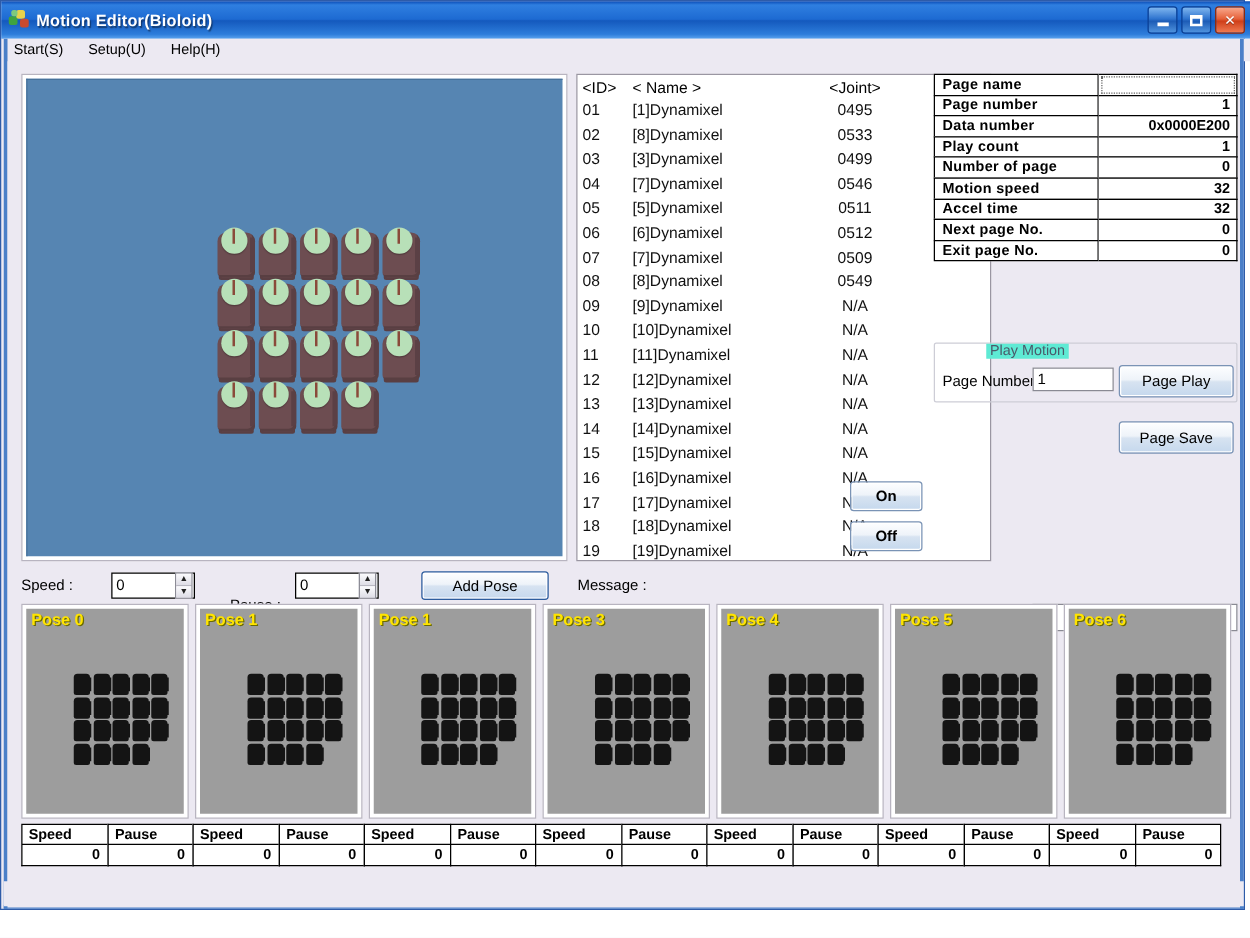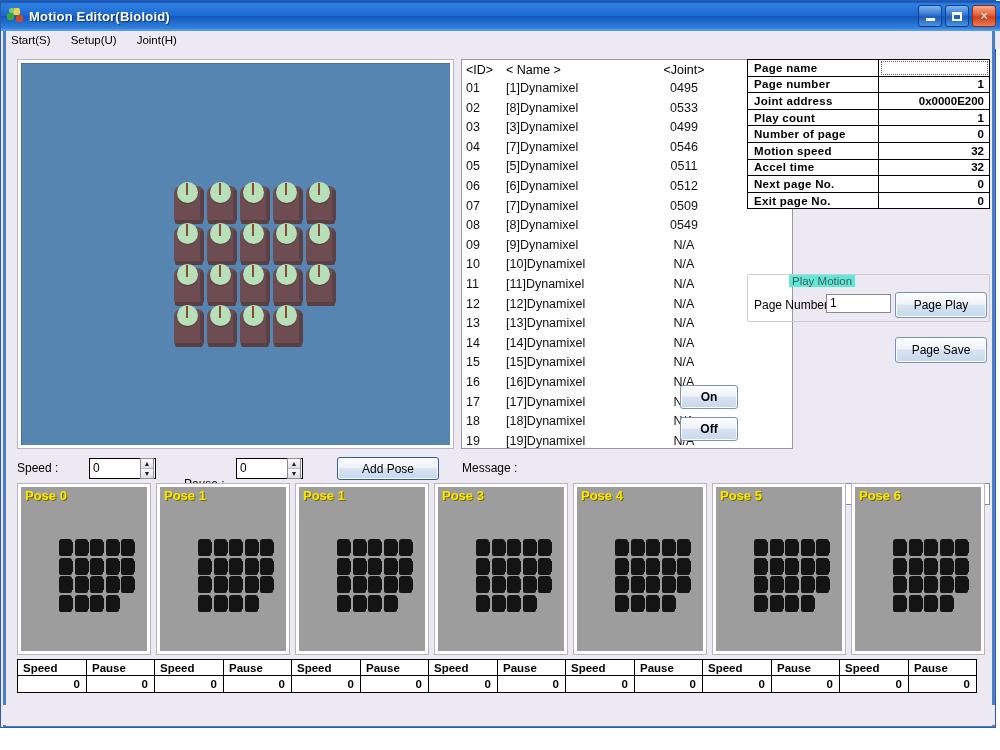--- a/index.html
+++ b/index.html
@@ -151,21 +151,21 @@
           </span>
         <span class="wbtn close">
             <span class="gl">✕</span>
           </span>
       </span>
     </div>
 
     <div class="menubar">
       <span class="menuitem">Start(S)</span>
       <span class="menuitem">Setup(U)</span>
-      <span class="menuitem">Joint(H)</span>
+      <span class="menuitem">Help(H)</span>
     </div>
 
     <div class="win-inner-edge"></div>
 
     <div class="client">
 
       <div class="viewport-wrap">
         <div class="viewport" id="viewport">
             <div class="servo" style="left: 152px; top: 118px;">
               <span class="foot"></span>
@@ -413,21 +413,21 @@
       <div class="proptable" id="proptable">
           <div class="prow">
             <span class="pkey">Page name</span>
             <span class="pval editing"></span>
           </div>
           <div class="prow">
             <span class="pkey">Page number</span>
             <span class="pval">1</span>
           </div>
           <div class="prow">
-            <span class="pkey">Joint address</span>
+            <span class="pkey">Data number</span>
             <span class="pval">0x0000E200</span>
           </div>
           <div class="prow">
             <span class="pkey">Play count</span>
             <span class="pval">1</span>
           </div>
           <div class="prow">
             <span class="pkey">Number of page</span>
             <span class="pval">0</span>
           </div>

